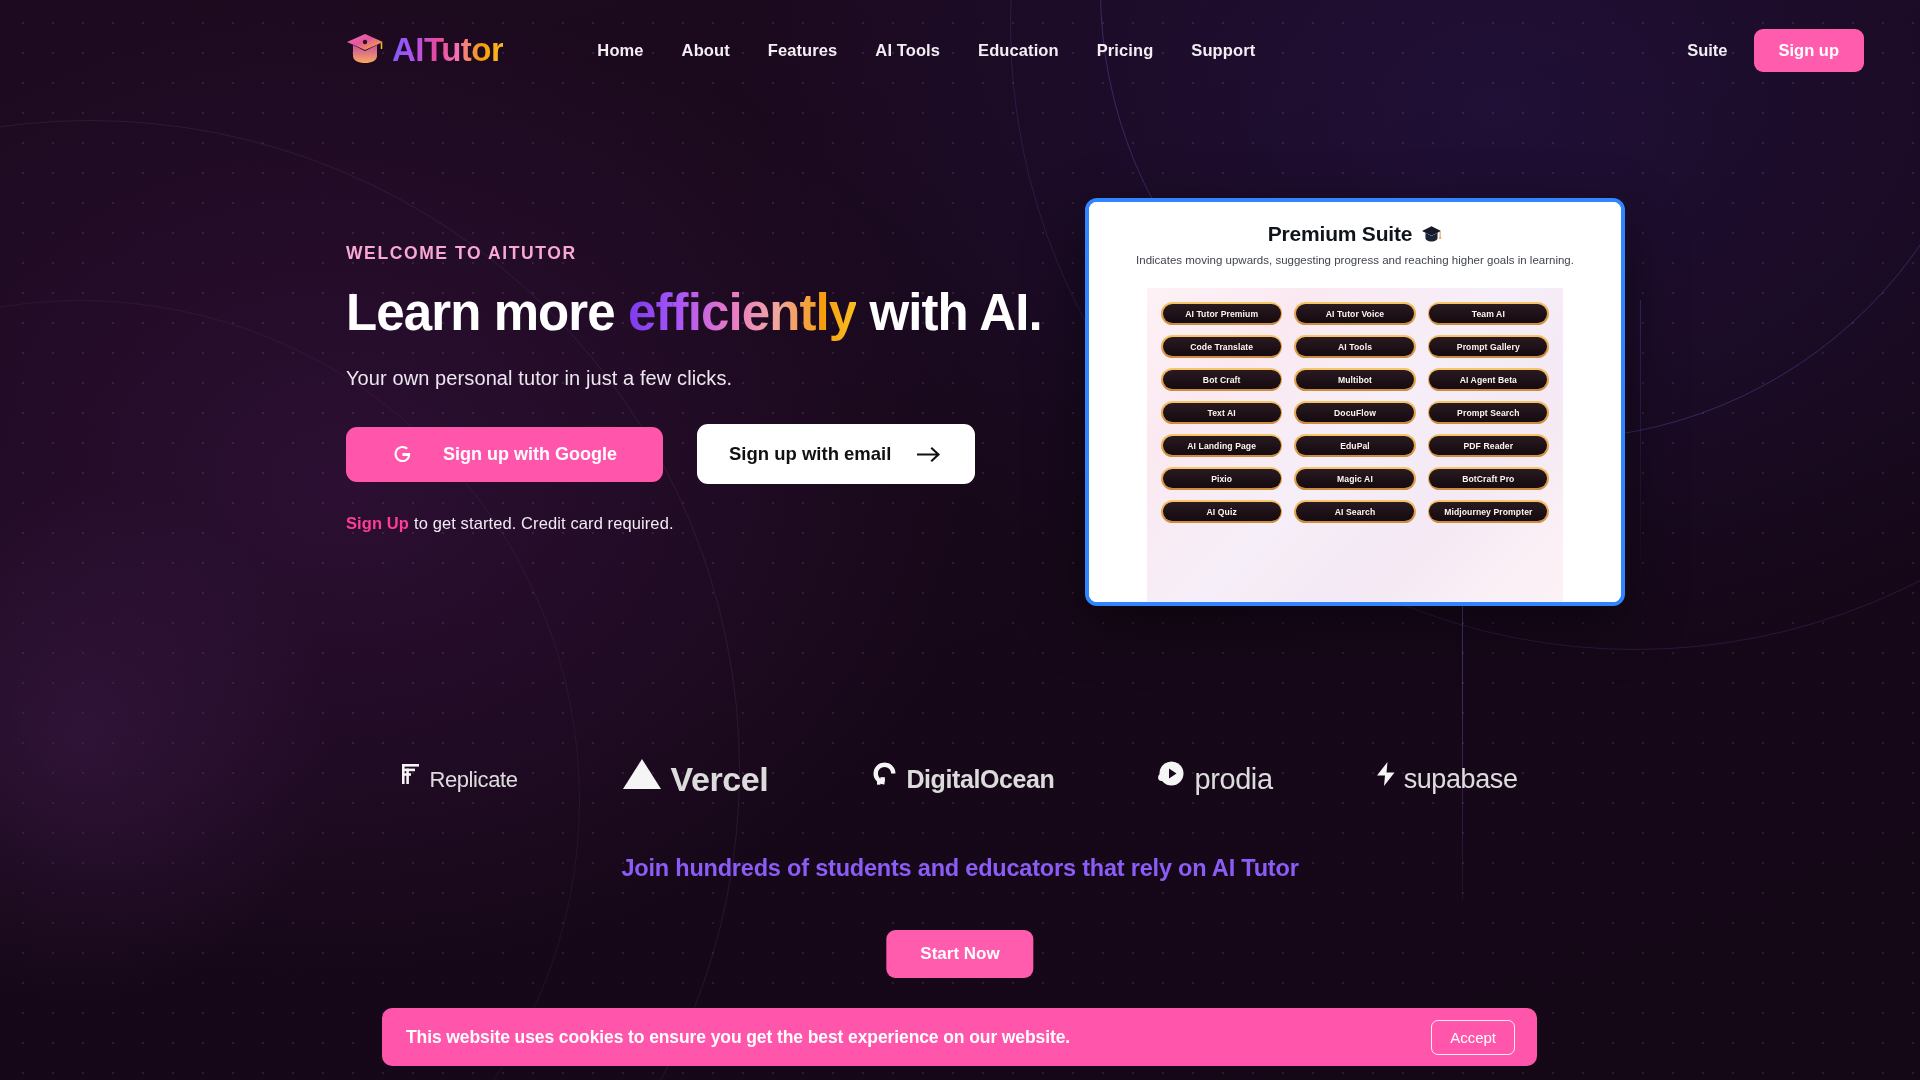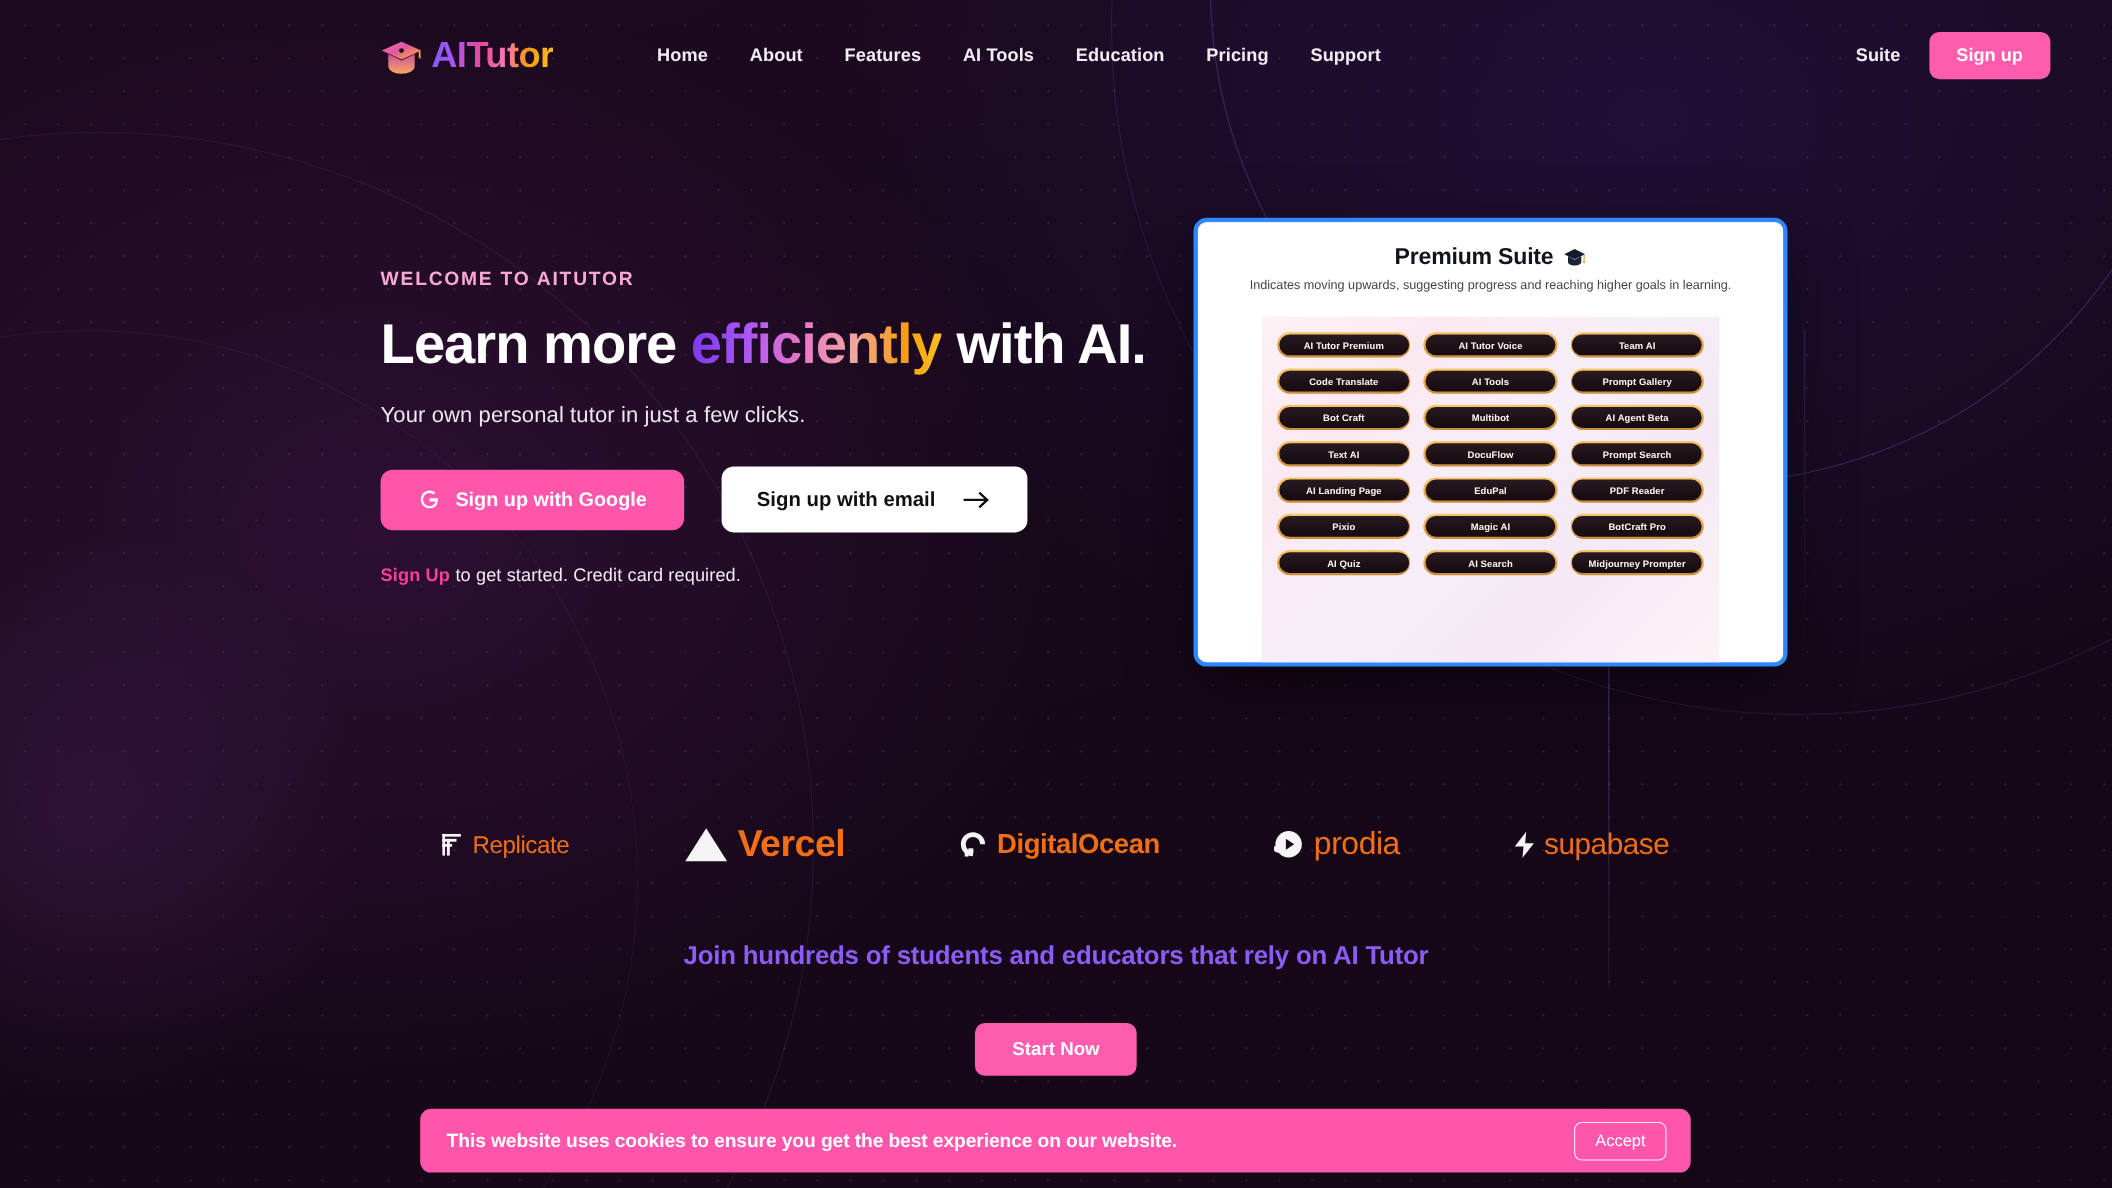--- a/index.html
+++ b/index.html
@@ -64,21 +64,21 @@
     top: 0; left: 0; right: 0;
     height: 100px;
     display: flex;
     align-items: center;
     padding: 0 56px 0 346px;
     z-index: 20;
   }
 
   #brand {
     display: flex;
-    align-items: flex-end;
+    align-items: flex-start;
     gap: 8px;
     cursor: pointer;
   }
   #brand-cap { width: 38px; height: 34px; display: block; }
   #brand-text {
     font-size: 33px;
     font-weight: bold;
     letter-spacing: -0.5px;
     background: linear-gradient(95deg, #7b5cf0 0%, #a855f7 18%, #ec4899 42%, #f472b6 58%, #f59e0b 80%, #fbbf24 100%);
     -webkit-background-clip: text;
@@ -165,25 +165,25 @@
 
   #hero-cta-row {
     display: flex;
     align-items: center;
     gap: 34px;
     margin-bottom: 30px;
   }
   #google-signup-button {
     display: flex;
     align-items: center;
-    gap: 13px;
+    gap: 30px;
     background: #ff55ab;
     border: none;
     border-radius: 11px;
-    padding: 17px 34px;
+    padding: 17px 46px;
     cursor: pointer;
     font-family: inherit;
   }
   #google-signup-label {
     font-size: 18px;
     font-weight: bold;
     color: #ffffff;
   }
   #email-signup-button {
     display: flex;
@@ -308,22 +308,23 @@
   }
   .partner-logo {
     display: flex;
     align-items: center;
     gap: 9px;
     opacity: 0.96;
   }
   .partner-name {
     font-size: 25px;
     font-weight: bold;
-    color: #f97316;
+    color: #e5e5e5;
     letter-spacing: -0.4px;
+    margin-top: 12px;
   }
   .partner-name.light { font-weight: normal; }
   .partner-name.small { font-size: 22px; }
 
   
   #join-line {
     position: absolute;
     top: 855px;
     left: 0; right: 0;
     text-align: center;

